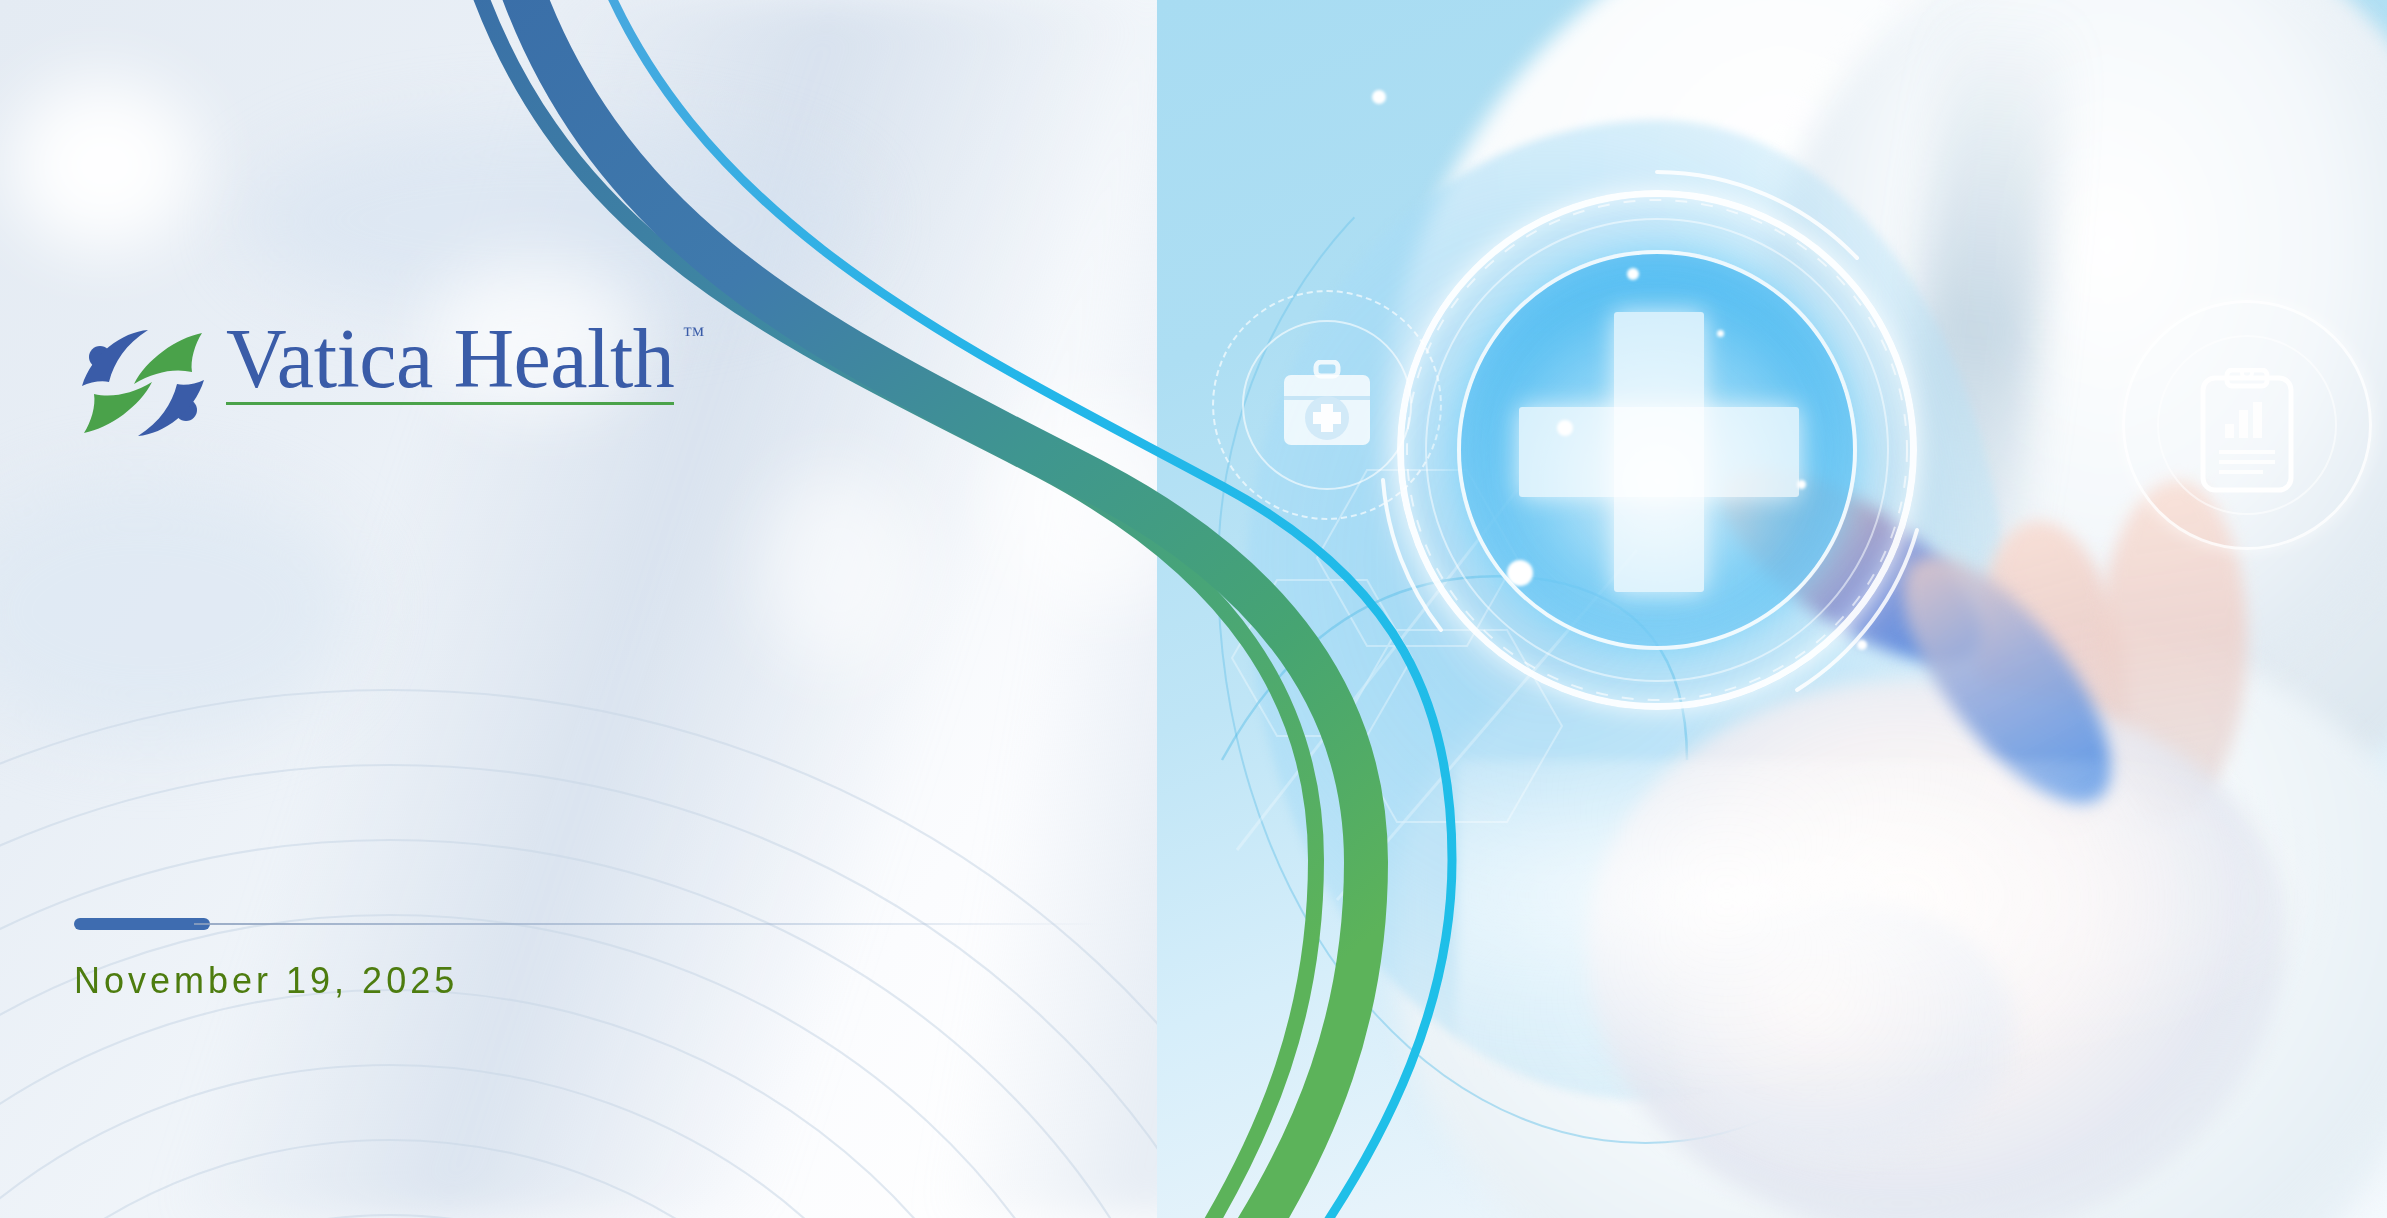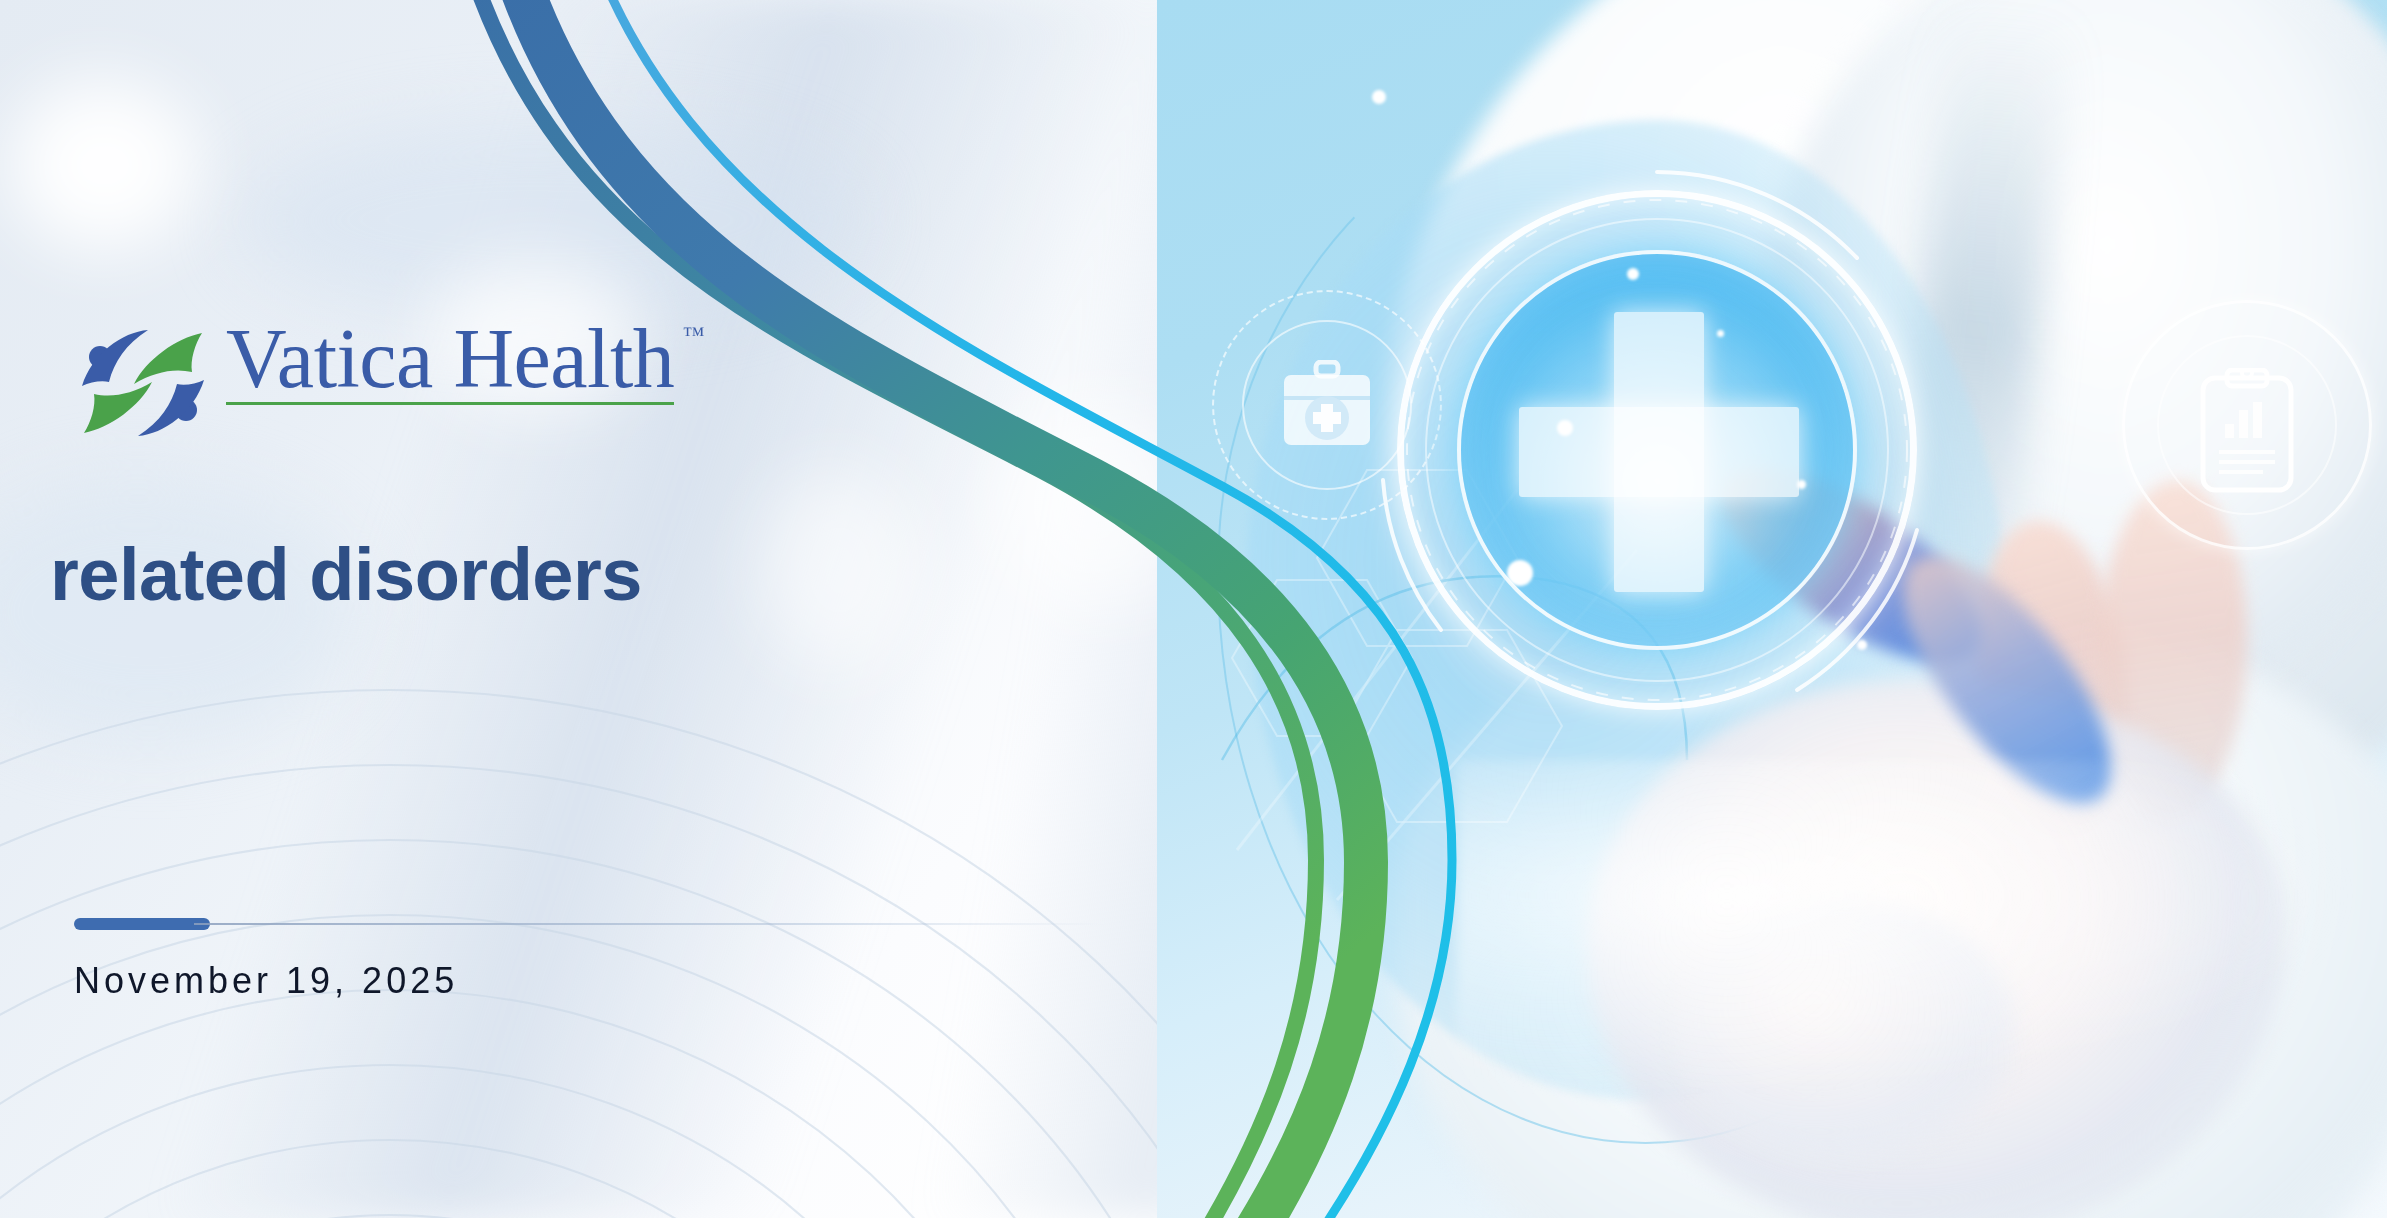--- a/index.html
+++ b/index.html
@@ -339,21 +339,21 @@
     width: 910px; height: 2px;
     background: linear-gradient(90deg, rgba(140,160,190,0.85), rgba(170,190,215,0.45) 70%, rgba(190,205,225,0));
   }
 
   .date {
     position: absolute;
     left: 74px;
     top: 960px;
     font-size: 36px;
     letter-spacing: 4px;
-    color: #0f172a;
+    color: #4d7c0f;
   }
 </style>
 </head>
 <body>
 
 <div id="slide">
 
   <div class="bg-base"></div>
   <div class="bg-streaks"></div>
   <div class="blob blob-f"></div>
@@ -513,21 +513,20 @@
         </g>
       </svg>
       <div class="logo-word">
         <div class="logo-text">Vatica Health</div>
         <div class="logo-tm">™</div>
         <div class="logo-rule"></div>
       </div>
     </div>
 
     <div class="title">
-      <div>related disorders</div>
     </div>
 
     <div class="divider">
       <div class="divider-thick"></div>
       <div class="divider-thin"></div>
     </div>
 
     <div class="date">November 19, 2025</div>
 
   </div>

